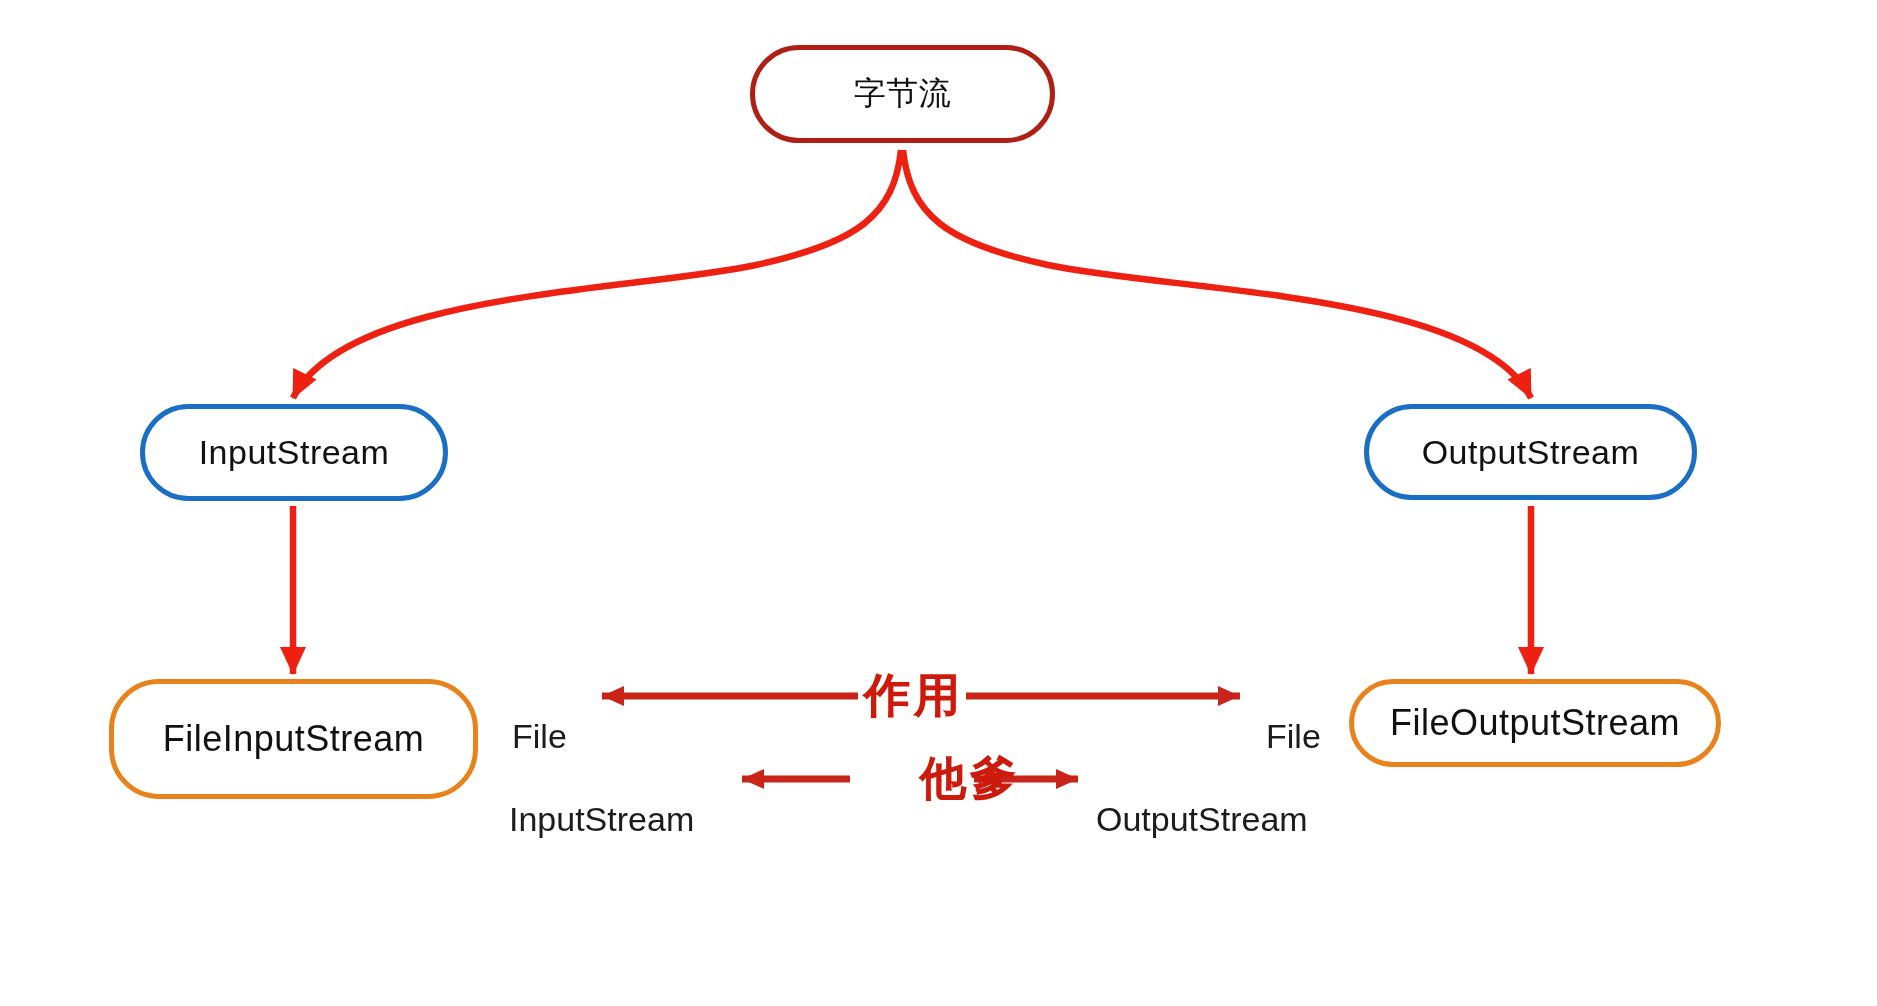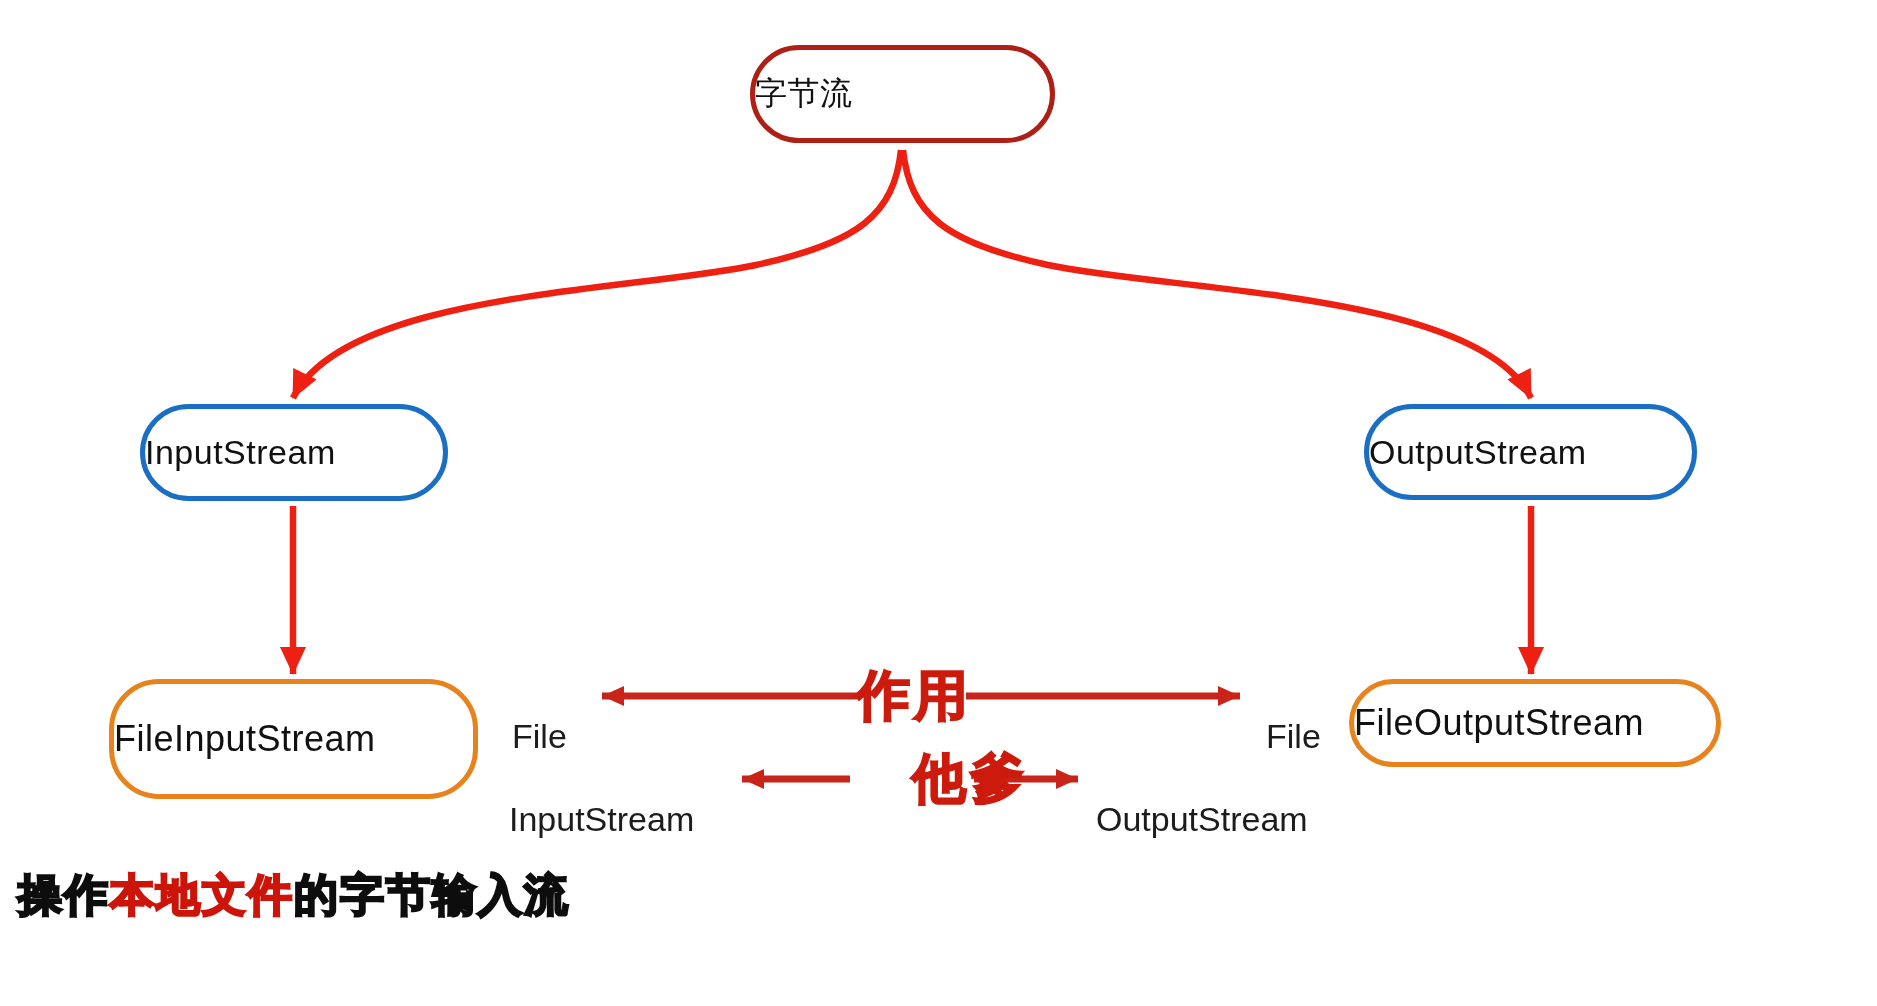--- a/index.html
+++ b/index.html
@@ -6,37 +6,37 @@
   .canvas{
     position:relative;width:1877px;height:1006px;background:#ffffff;overflow:hidden;
     font-family:"Liberation Sans","DejaVu Sans",sans-serif;color:#111;
   }
   svg.arrow-layer{position:absolute;left:0;top:0;width:1877px;height:1006px;}
   .edge{fill:none;}
   .edge.tree{stroke:#ee2012;stroke-width:6.5;}
   .edge.rel{stroke:#c8241a;stroke-width:7;}
 
   .node{
-    position:absolute;display:flex;align-items:center;justify-content:flex-start;
+    position:absolute;display:flex;align-items:center;justify-content:center;
     background:#ffffff;box-sizing:border-box;
     font-size:34px;font-weight:500;letter-spacing:0.5px;
   }
   .node.root{left:750px;top:45px;width:305px;height:98px;border:5px solid #ae2015;border-radius:49px;font-size:32px;}
   .node.input{left:140px;top:404px;width:308px;height:97px;border:5px solid #1a6fc4;border-radius:49px;}
   .node.output{left:1364px;top:404px;width:333px;height:96px;border:5px solid #1a6fc4;border-radius:48px;}
   .node.finput{left:109px;top:679px;width:369px;height:120px;border:5px solid #e8821c;border-radius:50px;font-size:36px;}
   .node.foutput{left:1349px;top:679px;width:372px;height:88px;border:5px solid #e8821c;border-radius:50px;font-size:36px;}
 
   .mid-label{
     position:absolute;transform:translateY(-50%);
     font-size:34px;font-weight:500;color:#1c1c1c;white-space:nowrap;margin-top:40px;
   }
   .rel-word{
     position:absolute;transform:translate(-50%,-50%);
-    font-size:54px;font-weight:700;color:#cc1b0d;letter-spacing:4px;white-space:nowrap;
+    font-size:46px;font-weight:400;color:#cc1b0d;letter-spacing:4px;white-space:nowrap;
     -webkit-text-stroke:2px #cc1b0d;
   }
   .caption{
     position:absolute;top:866px;font-size:44px;font-weight:900;letter-spacing:2px;
     white-space:nowrap;color:#0d0d0d;-webkit-text-stroke:2.5px #0d0d0d;
   }
   .caption .hl{color:#cc1408;-webkit-text-stroke:2.5px #cc1408;}
   .caption.left{left:18px;}
   .caption.right{right:25px;}
 </style>
@@ -83,17 +83,14 @@
   </div>
 
   <div class="mid-label" style="left:512px;top:696px;">File</div>
   <div class="rel-word" style="left:914px;top:696px;">作用</div>
   <div class="mid-label" style="left:1266px;top:696px;">File</div>
 
   <div class="mid-label" style="left:509px;top:779px;">InputStream</div>
   <div class="rel-word" style="left:962px;top:779px;margin-left:8px;">他爹</div>
   <div class="mid-label" style="left:1096px;top:779px;">OutputStream</div>
 
-  <div class="caption left">
-    <span>操作</span><span class="hl">本地文件</span><span>的字节输入流</span>
-  </div>
 
 </div>
 
 </body></html>

